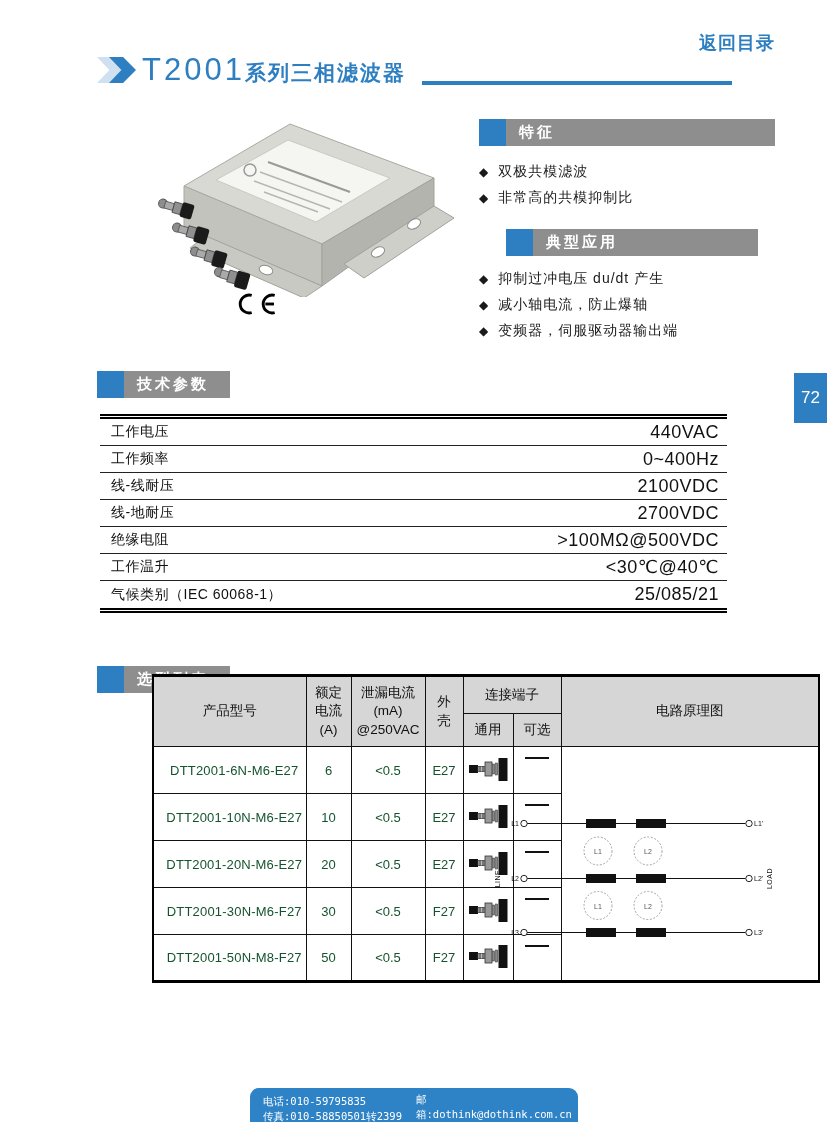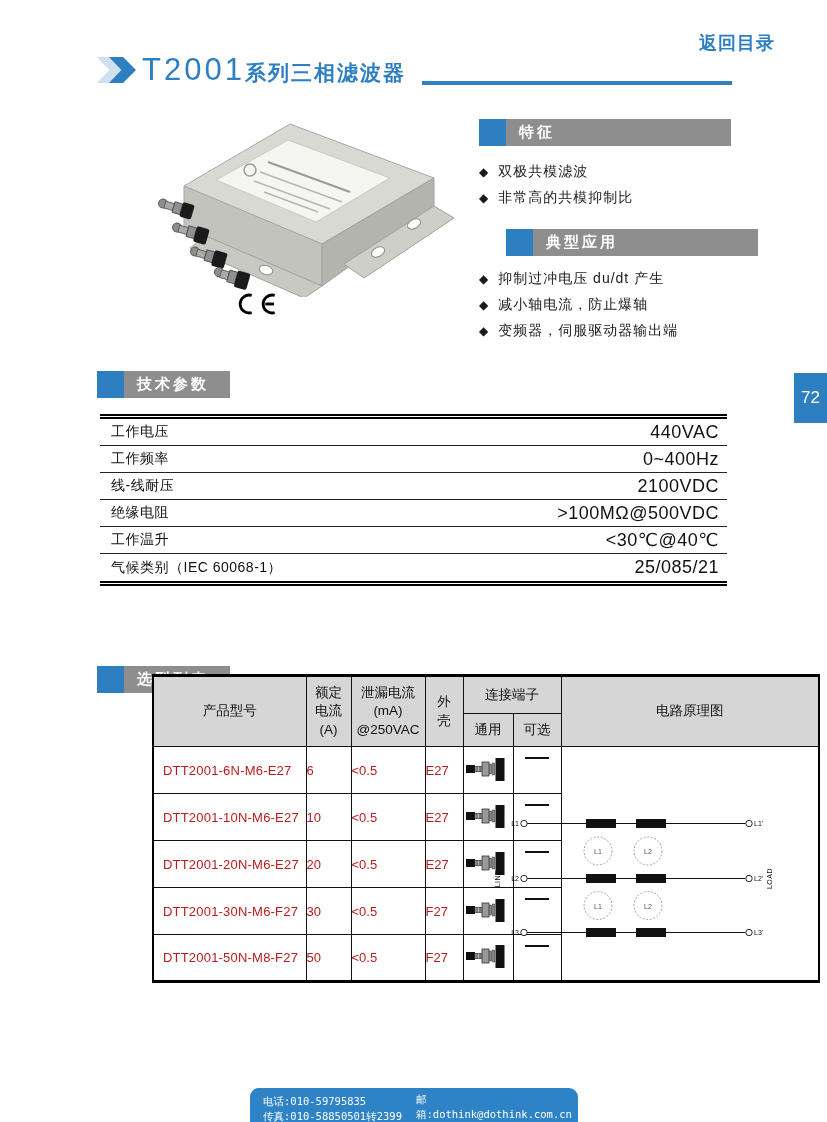--- a/index.html
+++ b/index.html
@@ -35,21 +35,21 @@
   .tech-table { position:absolute; left:100px; top:414px; width:627px; border-top:5px double #000; border-bottom:5px double #000; }
   .tech-row { display:flex; justify-content:space-between; align-items:center; height:27px; border-bottom:1px solid #222; font-size:14px; color:#111;gap:44px; }
   .tech-row:last-child { border-bottom:none; }
   .tech-row .t-label { padding-left:11px; letter-spacing:0.5px; }
   .tech-row .t-value { padding-right:8px; font-size:18px; letter-spacing:0.5px; }
 
   
   table.sel { position:absolute; left:152px; top:674px; width:666px; border-collapse:collapse; table-layout:fixed; border:2px solid #000; border-top:3px solid #000; border-bottom:3px solid #000; }
   table.sel th, table.sel td { border:1px solid #111; }
   table.sel th { background:#d6d6d6; font-weight:400; font-size:13.5px; color:#111; white-space:pre-line; line-height:1.35; text-align:center; }
-  table.sel td { background:#fff; font-size:13px; height:47px; color:#b91c1c; }
+  table.sel td { background:#fff; font-size:13px; text-align:center; height:47px; color:#14532d; }
   td.model { text-align:left; padding-left:9px; letter-spacing:0.2px; }
   .hdr-r1 { height:38px; }
   .hdr-r2 { height:33px; }
   .dash { width:24px; border-top:2px solid #111; margin:10px auto 0; }
   td.opt { vertical-align:top; }
   td.schem-cell { position:relative; padding:0; }
   .schem-wrap { position:absolute; left:-76px; top:0; width:330px; height:235px; pointer-events:none; }
 
   
   .footer { position:absolute; left:250px; top:1088px; width:328px; height:40px; background:#2e82c6; border-radius:9px 9px 0 0; color:#fff; font-family:"DejaVu Sans Mono",monospace; font-size:10.5px; }
@@ -117,21 +117,21 @@
       <rect x="-6" y="0" width="13" height="17" rx="2" fill="#1b1b1b"></rect>
     </g>
   </svg>
 
   <svg class="ce" width="46" height="32" viewBox="0 0 64 30">
     <path d="M26 3 A12.5 12.5 0 1 0 26 27" fill="none" stroke="#000" stroke-width="4"></path>
     <path d="M58 3 A12.5 12.5 0 1 0 58 27" fill="none" stroke="#000" stroke-width="4"></path>
     <line x1="45" y1="15" x2="57" y2="15" stroke="#000" stroke-width="4"></line>
   </svg>
 
-  <div class="sec-hdr" style="left:479px; top:119px; width:252px;text-align:center;">
+  <div class="sec-hdr" style="left:479px; top:119px; width:296px;text-align:center;">
     <div class="sq"></div>
     <div class="bar">特征</div>
   </div>
   <div class="bullets" style="top:159px;">
     <div class="b-item">
       <span class="diamond">◆</span>
       <span>双极共模滤波</span>
     </div>
     <div class="b-item">
       <span class="diamond">◆</span>
@@ -169,20 +169,24 @@
       <span class="t-label">工作电压</span>
       <span class="t-value">440VAC</span>
     </div>
     <div class="tech-row">
       <span class="t-label">工作频率</span>
       <span class="t-value">0~400Hz</span>
     </div>
     <div class="tech-row">
       <span class="t-label">线-线耐压</span>
       <span class="t-value">2100VDC</span>
+    </div>
+    <div class="tech-row">
+      <span class="t-label">线-地耐压</span>
+      <span class="t-value">2700VDC</span>
     </div>
     <div class="tech-row">
       <span class="t-label">绝缘电阻</span>
       <span class="t-value">&gt;100MΩ@500VDC</span>
     </div>
     <div class="tech-row">
       <span class="t-label">工作温升</span>
       <span class="t-value">&lt;30℃@40℃</span>
     </div>
     <div class="tech-row">

